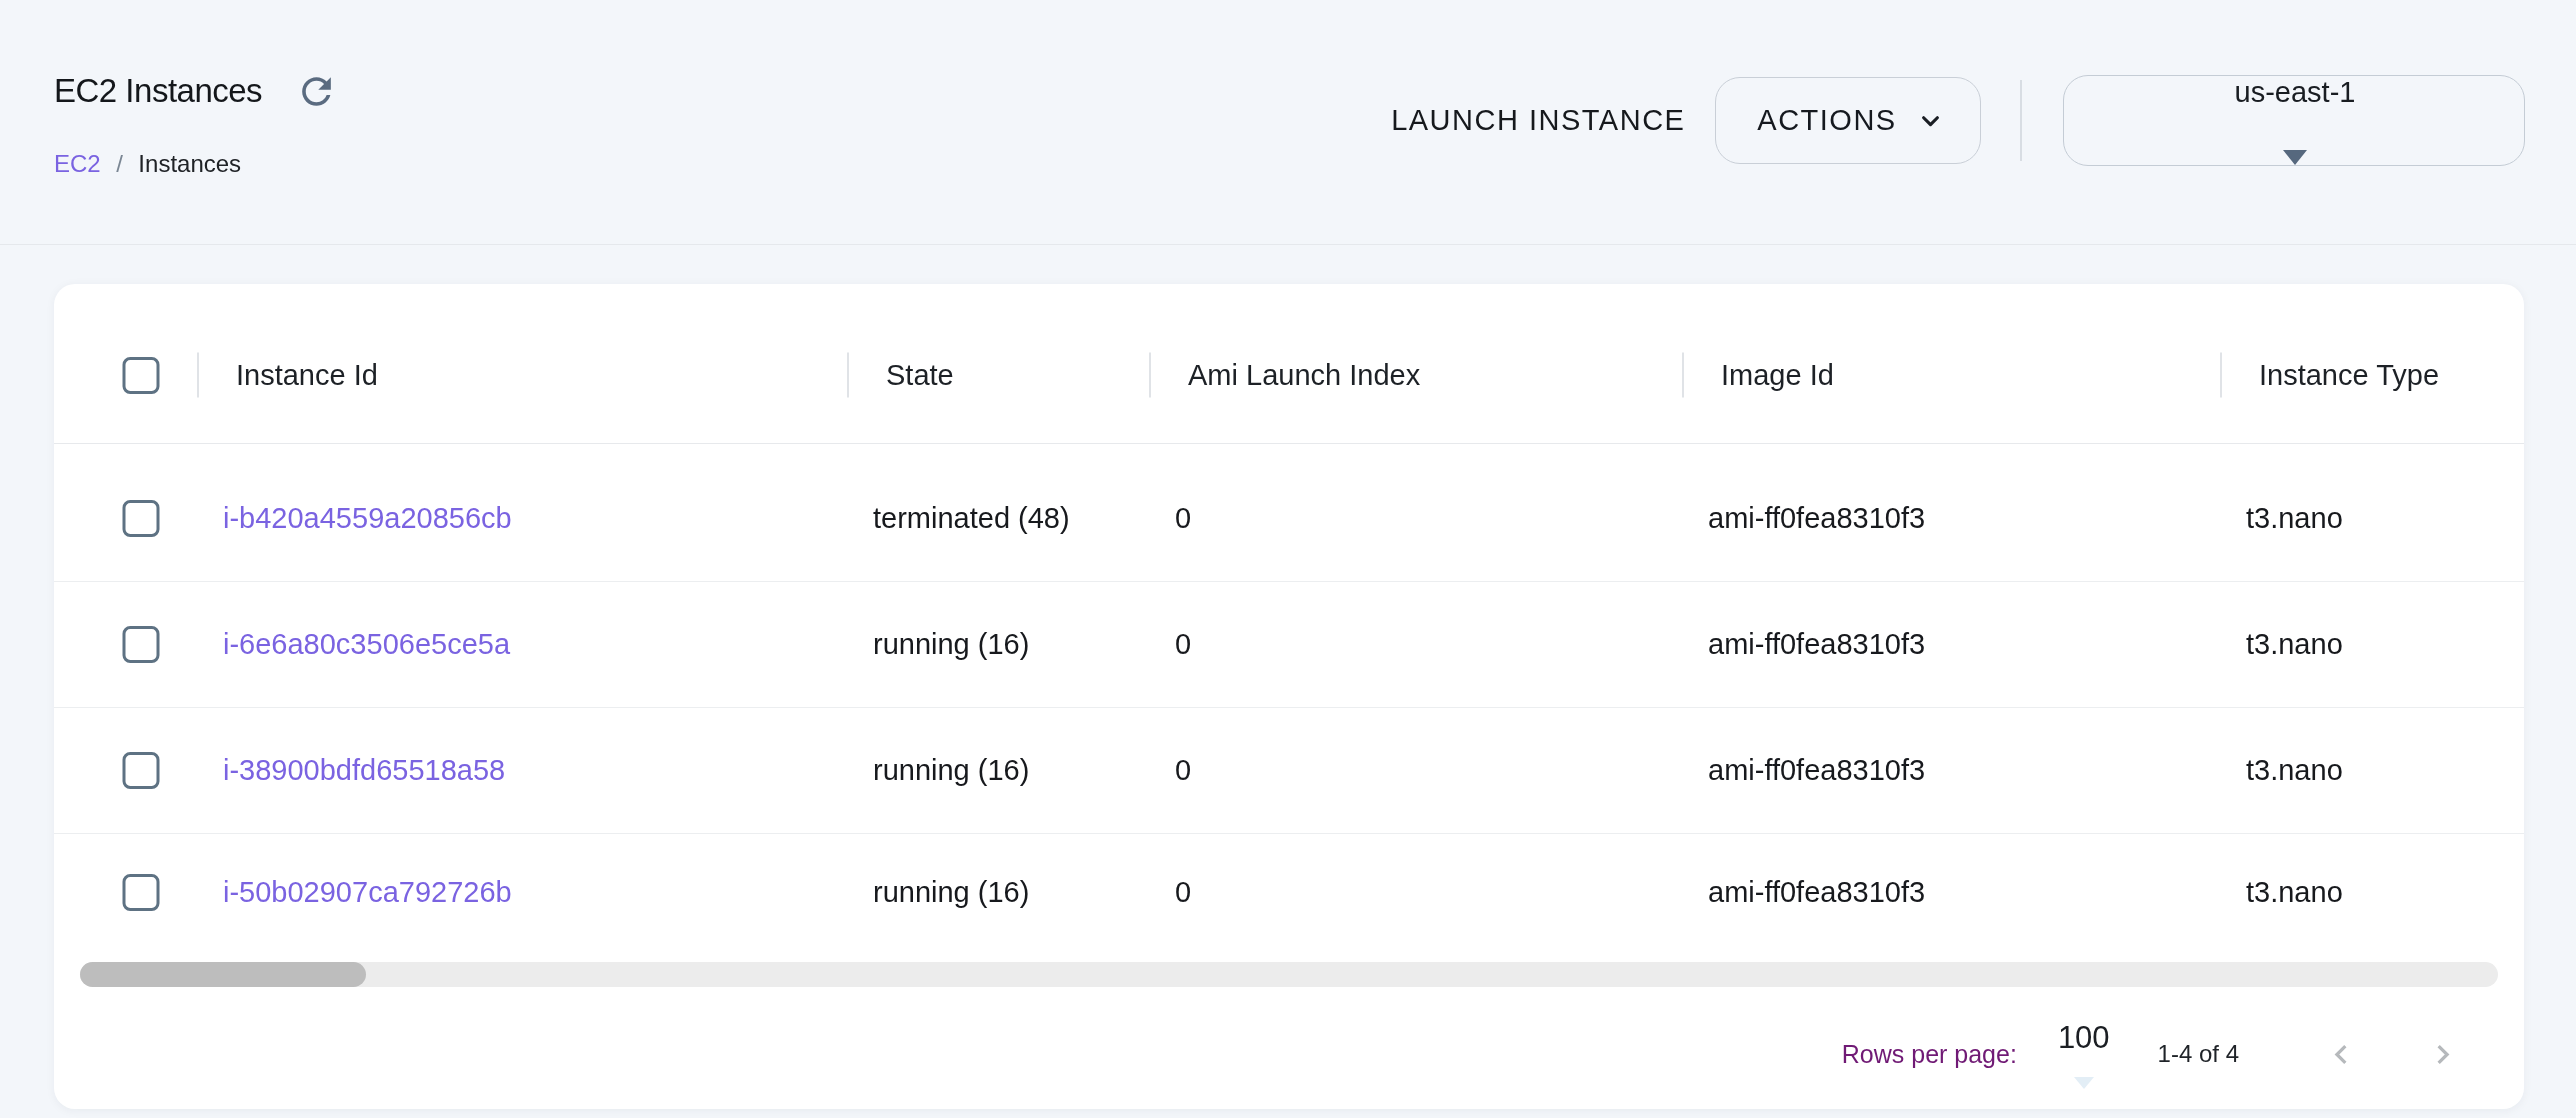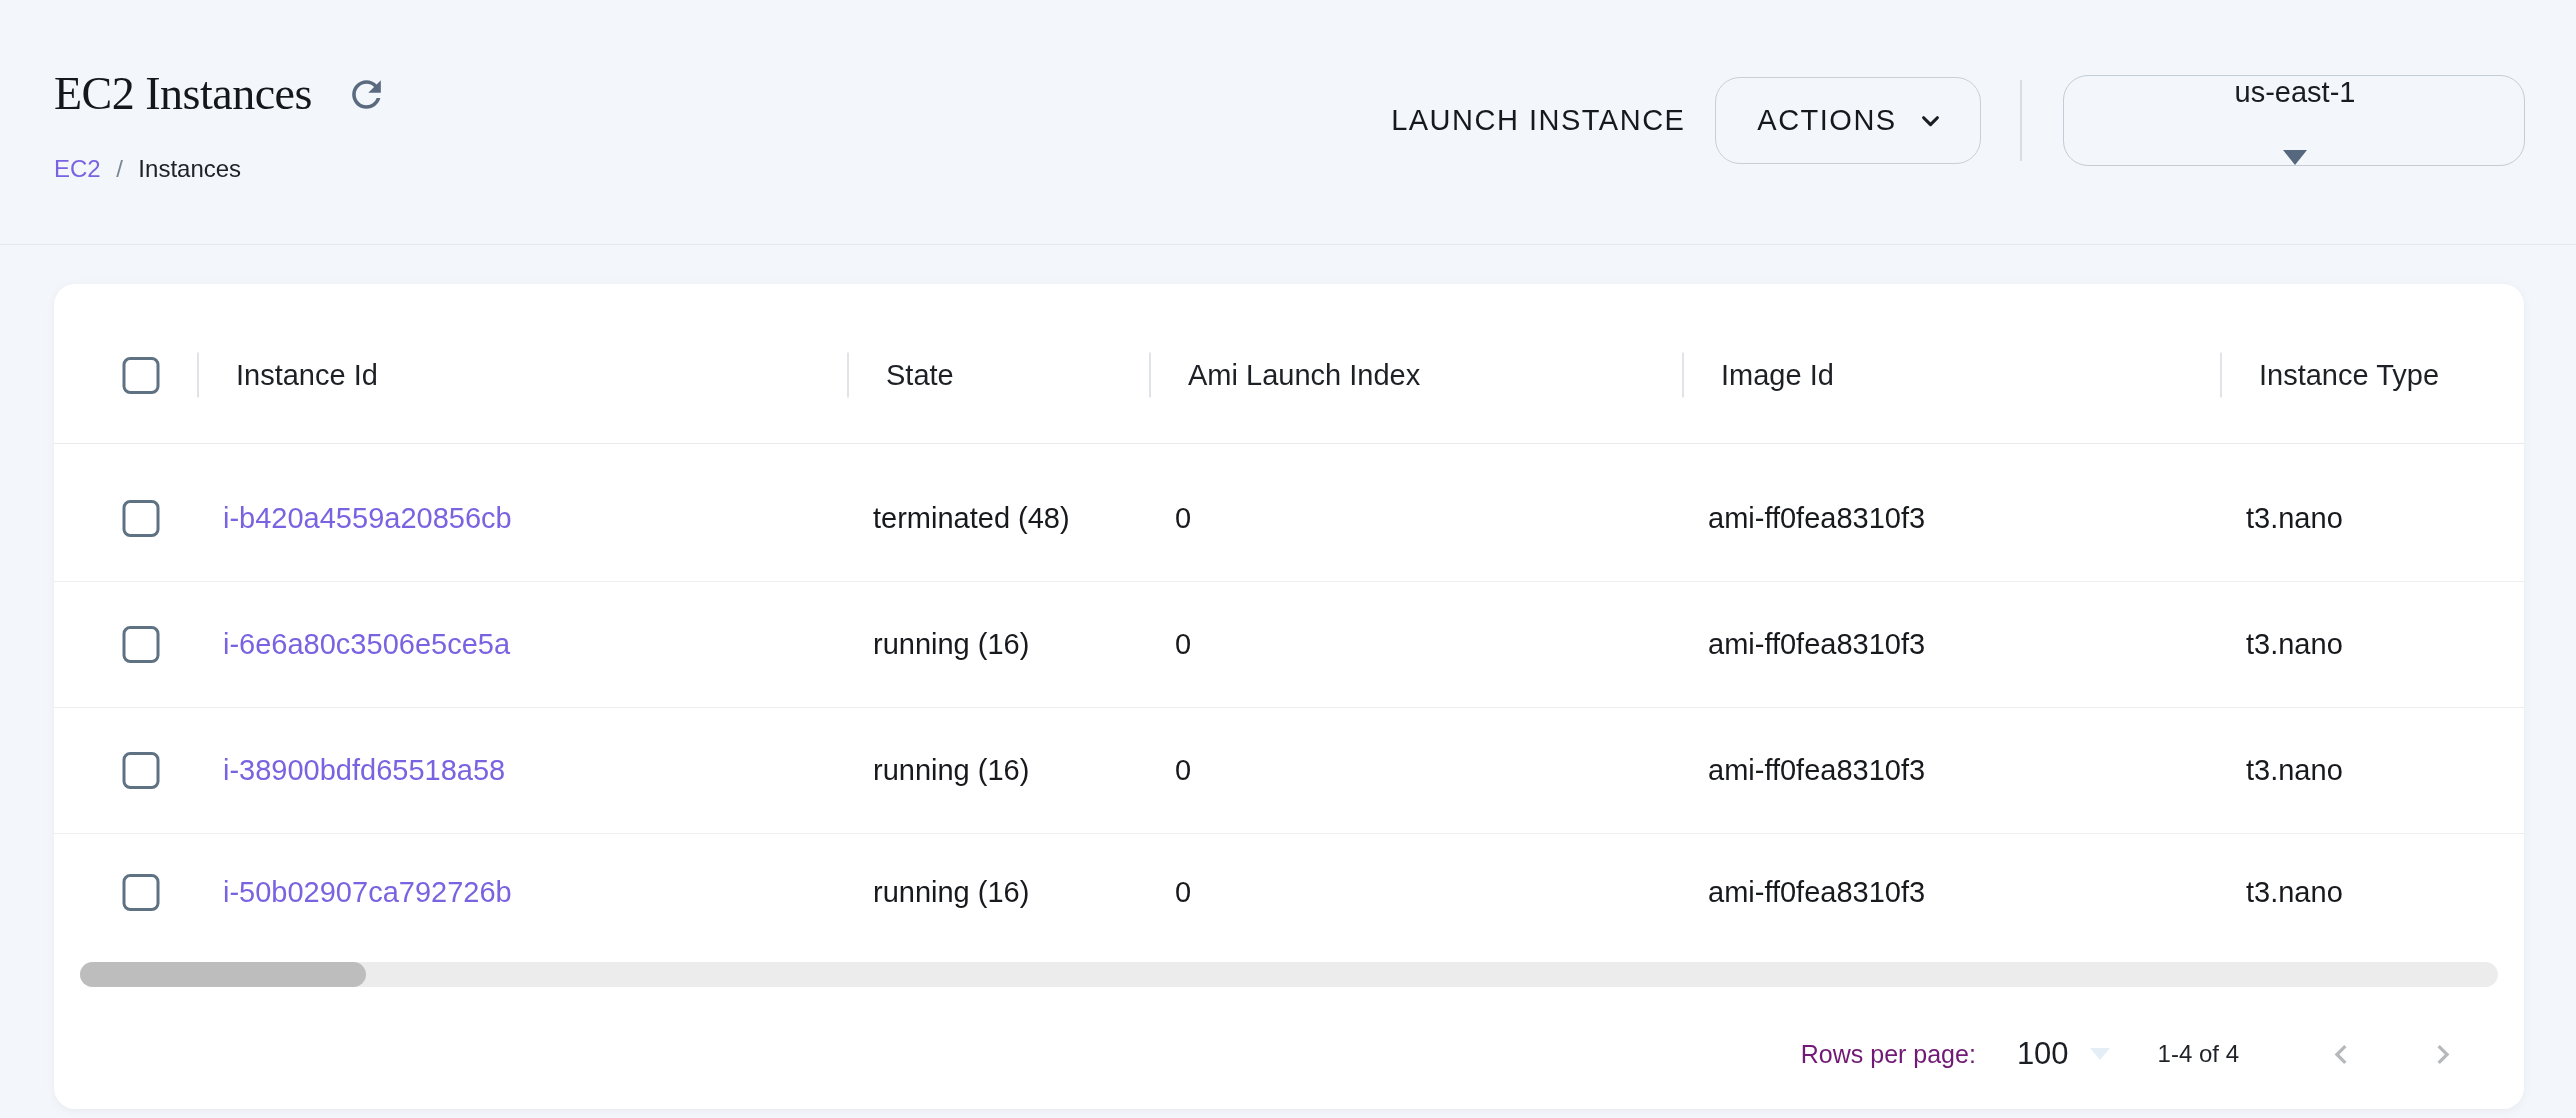--- a/index.html
+++ b/index.html
@@ -13,26 +13,25 @@
 
   
   .page-header {
     position: relative;
     height: 245px;
     border-bottom: 1.9px solid #e5e8ec;
     padding: 70px 51px 0 54px;
   }
   .title-row { display: flex; align-items: center; gap: 33px; }
   .page-title {
-    font-size: 46px;
+    font-size: 33px;
     font-weight: 400;
     color: #14171b;
     letter-spacing: -0.5px;
     line-height: 1.05;
-    font-family: Liberation Serif, serif;
   }
   .refresh-btn {
     width: 43px; height: 43px;
     border: none; background: transparent;
     cursor: pointer; padding: 0;
     display: flex; align-items: center; justify-content: center;
   }
   .breadcrumb {
     margin-top: 37px;
     display: flex; align-items: center; gap: 15.5px;
@@ -159,20 +158,21 @@
   .pagination {
     flex: 1;
     display: flex; align-items: center; justify-content: flex-end;
     padding-right: 62px;
   }
   .rpp-label { font-size: 25px; color: #701a75; }
   .rpp-select {
     display: flex; align-items: center; gap: 21px;
     margin-left: 41px;
     cursor: pointer;
+    flex-direction: column;
   }
   .rpp-value { font-size: 31px; color: #1b1e23; }
   .rpp-arrow {
     width: 0; height: 0;
     border-left: 10.7px solid transparent;
     border-right: 10.7px solid transparent;
     border-top: 12.6px solid #e3eef6;
   }
   .range-label { font-size: 24px; color: #1f2328; margin-left: 48px; }
   .page-nav-btn {

